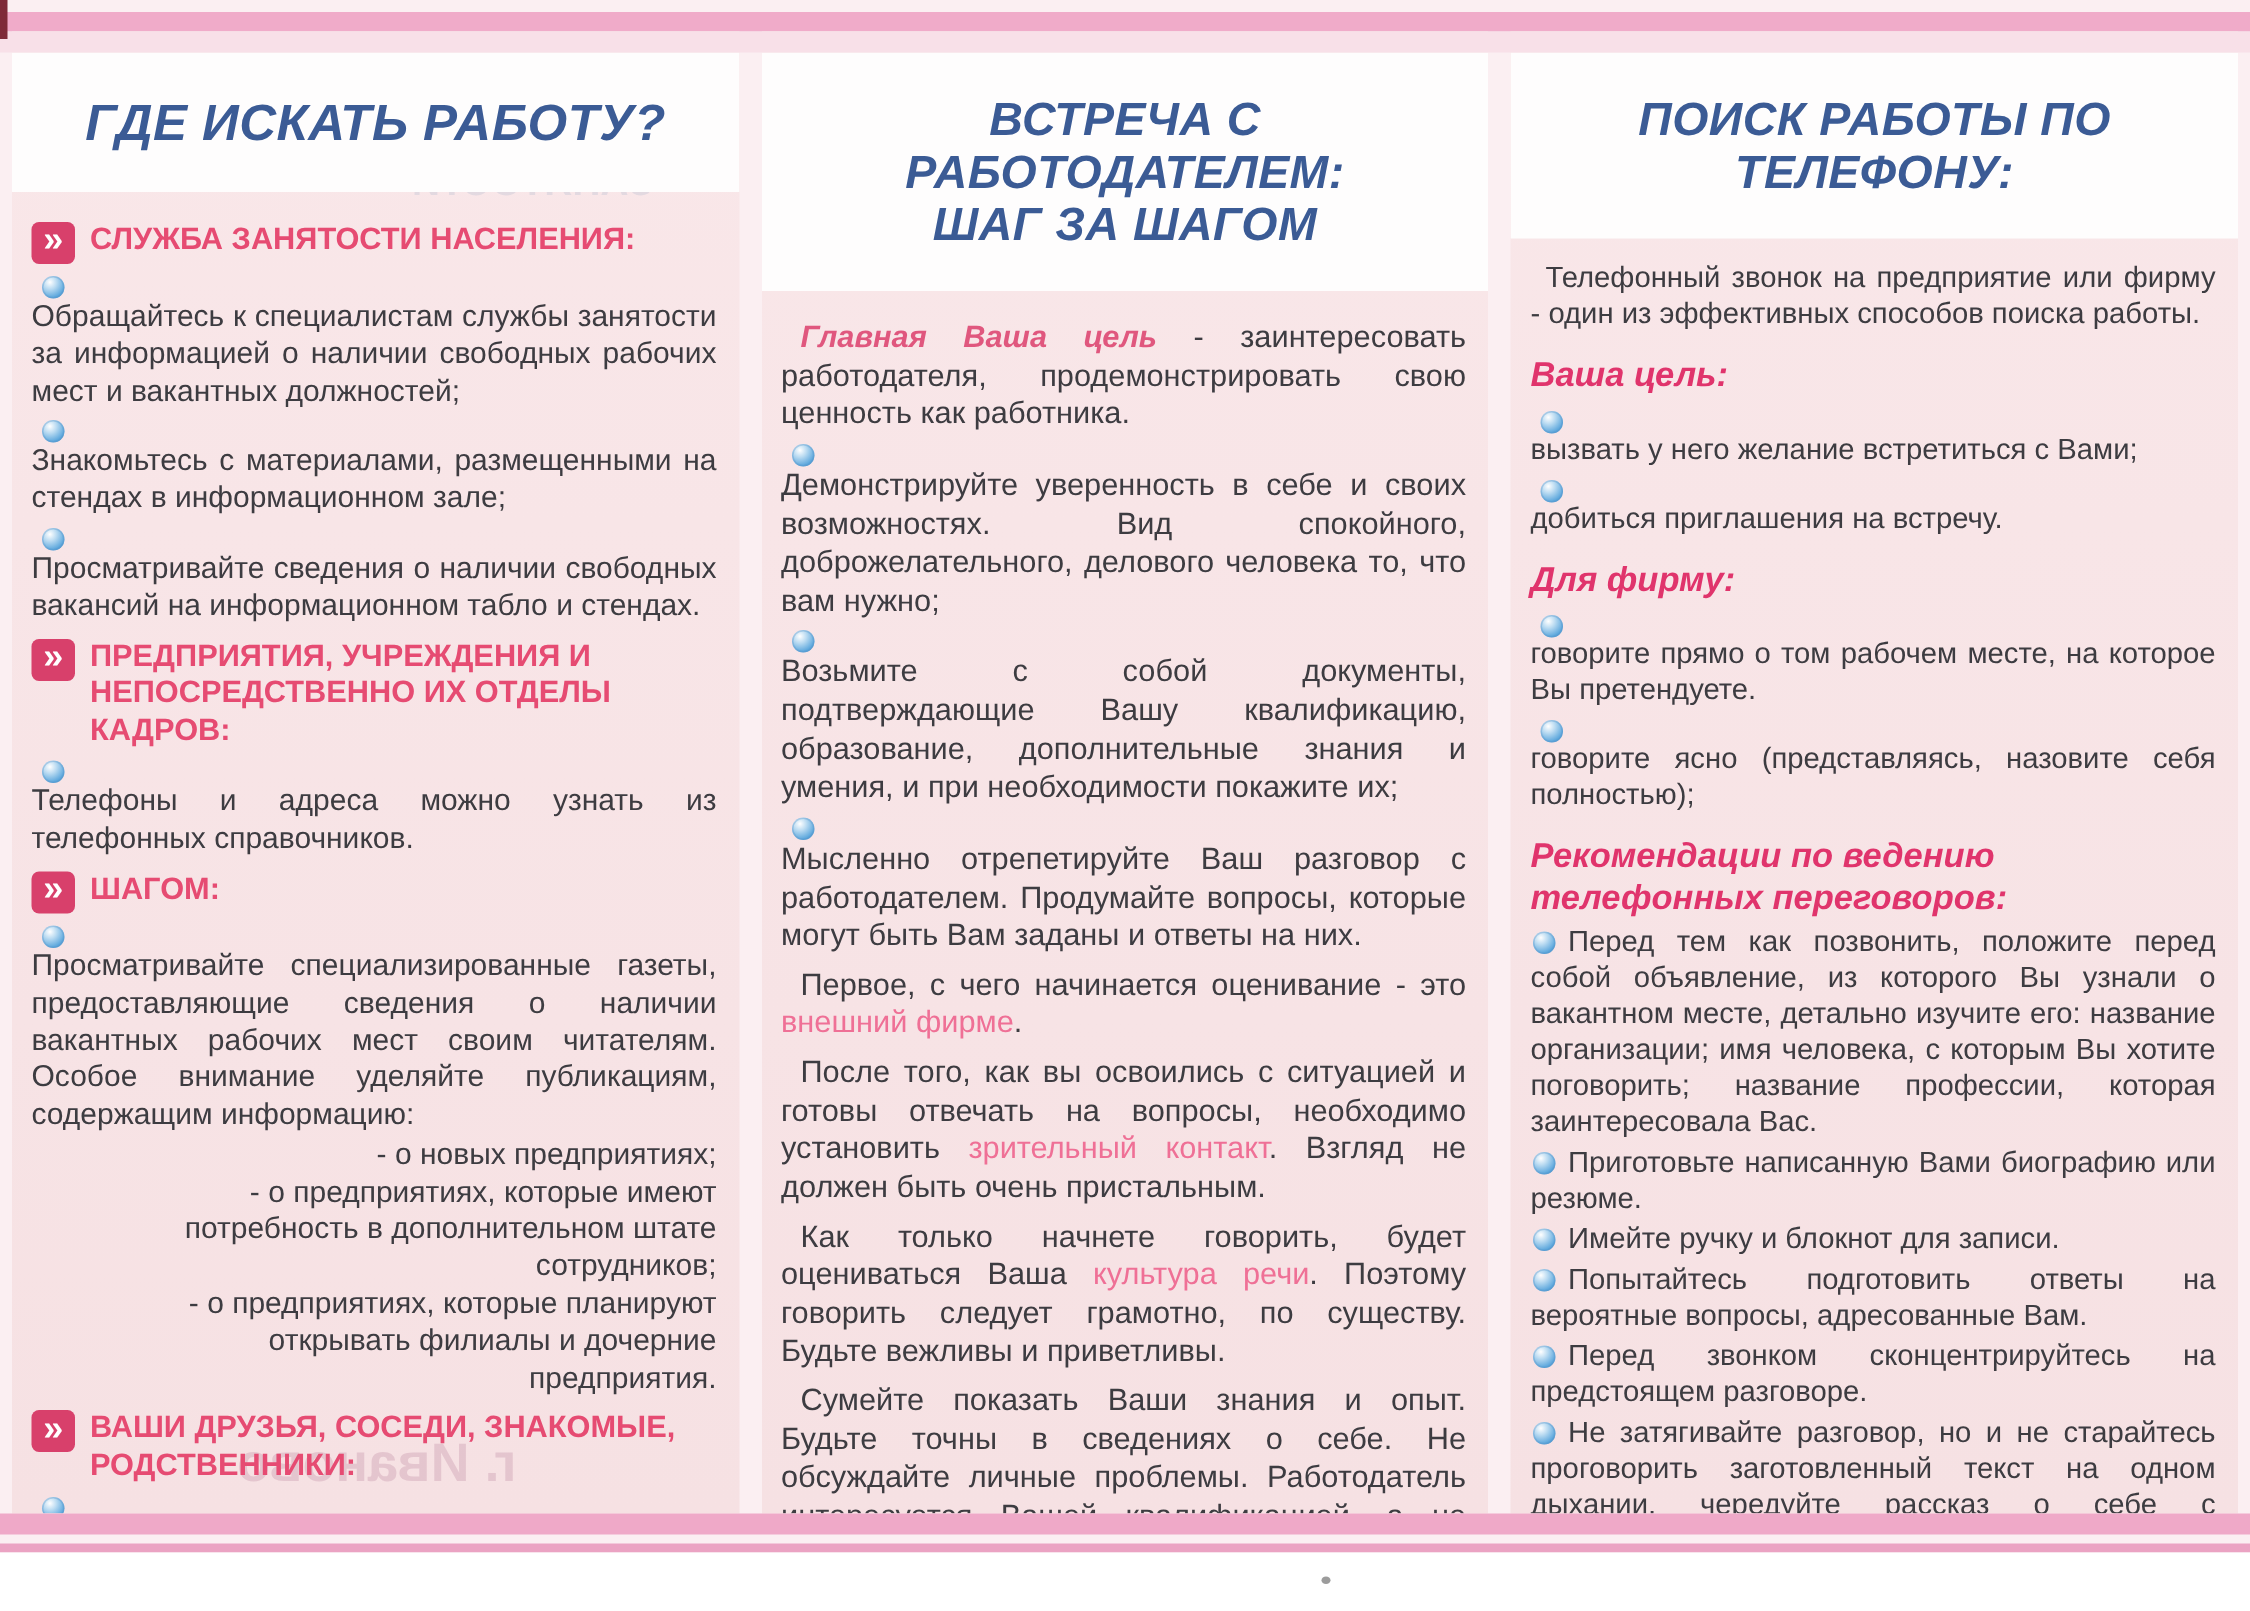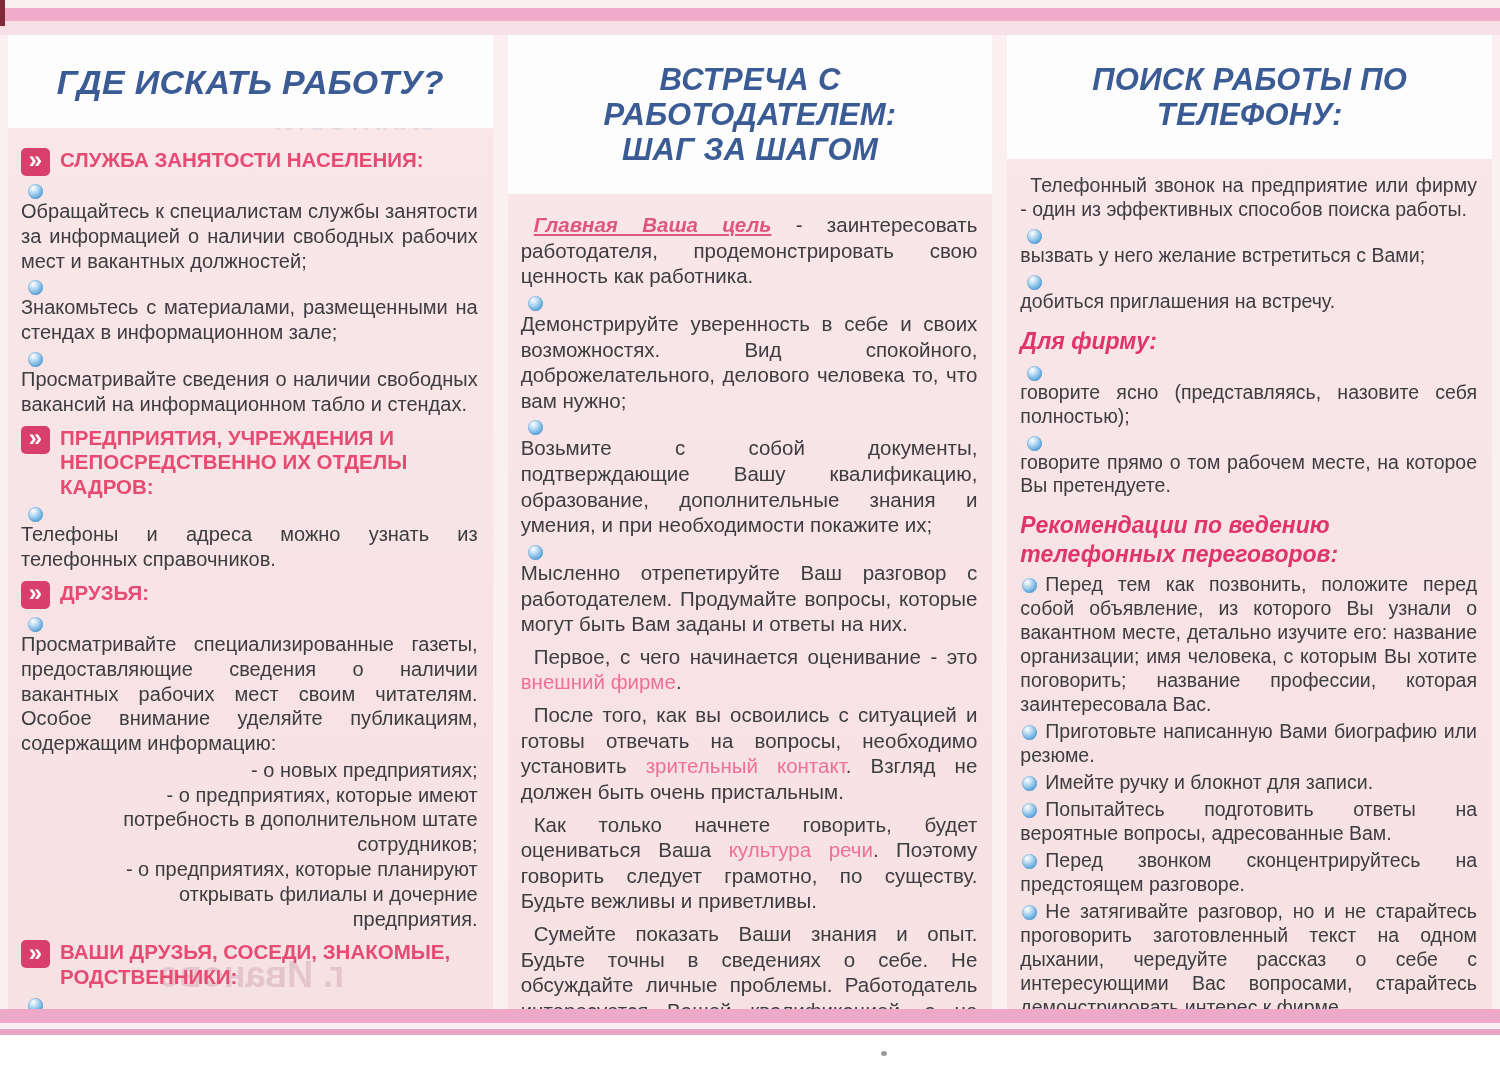--- a/index.html
+++ b/index.html
@@ -41,21 +41,21 @@
         box-shadow:inset 0 0 0 1px rgba(90,150,200,.35);}
   .bullet-text{flex:1;}
   .bullet-flow{margin:3px 0;}
   .ball-inline{display:inline-block;width:15px;height:15px;border-radius:50%;vertical-align:-2px;margin:0 8px 0 2px;
         background:radial-gradient(circle at 35% 28%, #ffffff 0%, #bcdcf2 30%, #5ea8dd 70%, #3b85bf 100%);
         box-shadow:inset 0 0 0 1px rgba(90,150,200,.35);}
   .dash{margin-left:32px;text-align:right;}
 
   .para{margin:7px 0 0;text-indent:13px;}
   .plain{margin:4px 0 0;text-indent:10px;}
-  .lead{color:#e0577e;font-weight:bold;font-style:italic;text-decoration:underline;}
+  .lead{color:#e0577e;font-weight:bold;font-style:italic;}
   .hl{color:#ef7096;}
   .subhead{color:#e0346c;font-weight:bold;font-style:italic;font-size:23px;margin:13px 0 5px;text-align:left;text-indent:0;}
 
   .ghost{position:absolute;transform:scaleX(-1);pointer-events:none;font-weight:bold;z-index:0;}
   .ghost-top{top:48px;right:38px;width:200px;font-size:26px;line-height:1.35;color:#8ea6c4;opacity:.20;text-align:center;}
   .ghost-bottom{top:933px;left:150px;font-size:36px;color:#c99aae;opacity:.38;}
 </style>
 </head>
 <body>
 
@@ -91,21 +91,21 @@
           <div class="sec">
             <span class="marker">»</span>
             <span class="sec-text">ПРЕДПРИЯТИЯ, УЧРЕЖДЕНИЯ И НЕПОСРЕДСТВЕННО ИХ ОТДЕЛЫ КАДРОВ:</span>
           </div>
           <div class="bullet-item">
             <span class="ball"></span>
             <div class="bullet-text">Телефоны и адреса можно узнать из телефонных справочников.</div>
           </div>
           <div class="sec">
             <span class="marker">»</span>
-            <span class="sec-text">ДРУЗЬЯ:</span>
+            <span class="sec-text">ШАГОМ:</span>
           </div>
           <div class="bullet-item">
             <span class="ball"></span>
             <div class="bullet-text">Просматривайте специализированные газеты, предоставляющие сведения о наличии вакантных рабочих мест своим читателям. Особое внимание уделяйте публикациям, содержащим информацию:</div>
           </div>
           <div class="dash">- о новых предприятиях;</div>
           <div class="dash">- о предприятиях, которые имеют потребность в дополнительном штате сотрудников;</div>
           <div class="dash">- о предприятиях, которые планируют открывать филиалы и дочерние предприятия.</div>
           <div class="sec">
             <span class="marker">»</span>
@@ -147,36 +147,37 @@
         </div>
     </section>
     <section class="panel">
       <header class="panel-header">
         <h1>
             <div class="title-line">ПОИСК РАБОТЫ ПО ТЕЛЕФОНУ:</div>
           </h1>
       </header>
       <div class="panel-body">
           <p class="plain">Телефонный звонок на предприятие или фирму - один из эффективных способов поиска работы.</p>
+          <div class="subhead">Ваша цель:</div>
           <div class="bullet-item">
             <span class="ball"></span>
             <div class="bullet-text">вызвать у него желание встретиться с Вами;</div>
           </div>
           <div class="bullet-item">
             <span class="ball"></span>
             <div class="bullet-text">добиться приглашения на встречу.</div>
           </div>
           <div class="subhead">Для фирму:</div>
           <div class="bullet-item">
             <span class="ball"></span>
-            <div class="bullet-text">говорите ясно (представляясь, назовите себя полностью);</div>
+            <div class="bullet-text">говорите прямо о том рабочем месте, на которое Вы претендуете.</div>
           </div>
           <div class="bullet-item">
             <span class="ball"></span>
-            <div class="bullet-text">говорите прямо о том рабочем месте, на которое Вы претендуете.</div>
+            <div class="bullet-text">говорите ясно (представляясь, назовите себя полностью);</div>
           </div>
           <div class="subhead">Рекомендации по ведению телефонных переговоров:</div>
           <div class="bullet-flow"><span class="ball-inline"></span><span>Перед тем как позвонить, положите перед собой объявление, из которого Вы узнали о вакантном месте, детально изучите его: название организации; имя человека, с которым Вы хотите поговорить; название профессии, которая заинтересовала Вас.</span></div>
           <div class="bullet-flow"><span class="ball-inline"></span><span>Приготовьте написанную Вами биографию или резюме.</span></div>
           <div class="bullet-flow"><span class="ball-inline"></span><span>Имейте ручку и блокнот для записи.</span></div>
           <div class="bullet-flow"><span class="ball-inline"></span><span>Попытайтесь подготовить ответы на вероятные вопросы, адресованные Вам.</span></div>
           <div class="bullet-flow"><span class="ball-inline"></span><span>Перед звонком сконцентрируйтесь на предстоящем разговоре.</span></div>
           <div class="bullet-flow"><span class="ball-inline"></span><span>Не затягивайте разговор, но и не старайтесь проговорить заготовленный текст на одном дыхании, чередуйте рассказ о себе с интересующими Вас вопросами, старайтесь демонстрировать интерес к фирме.</span></div>
         </div>
     </section>

